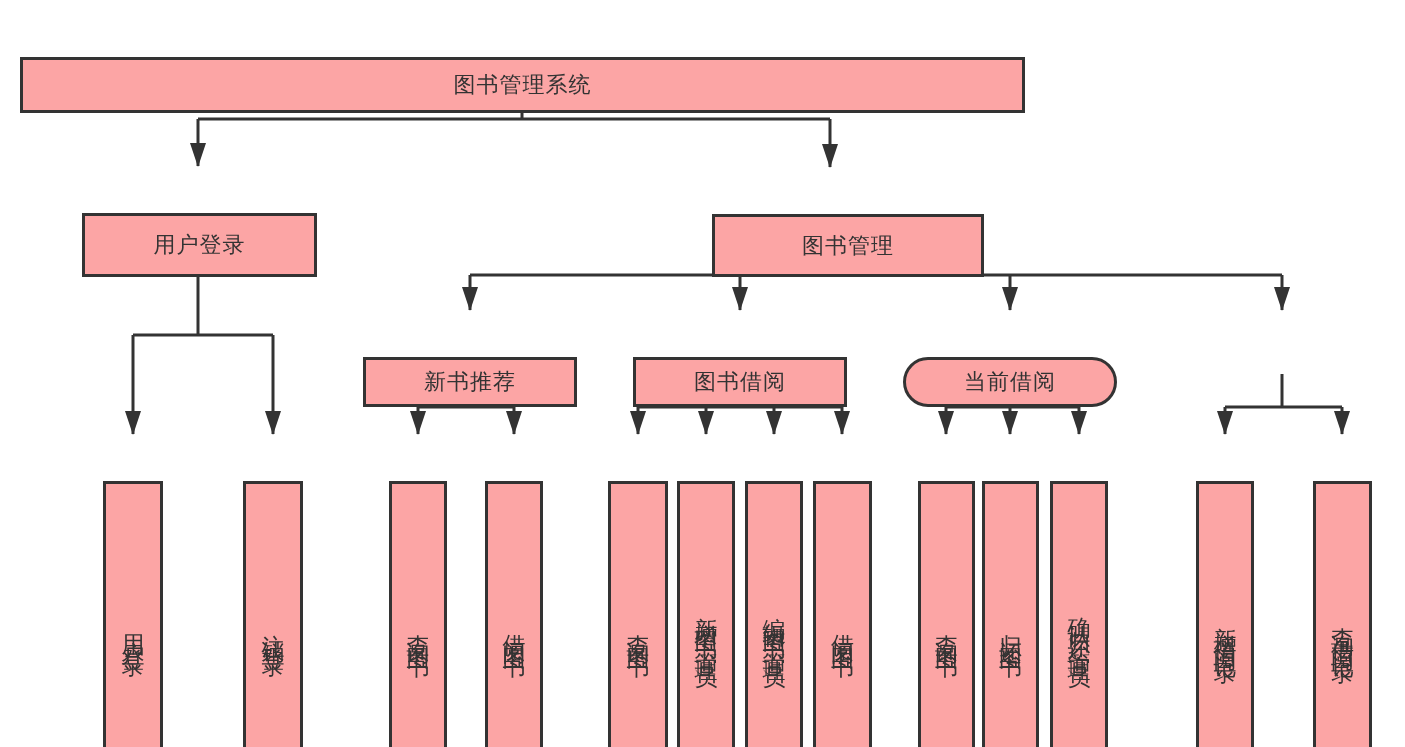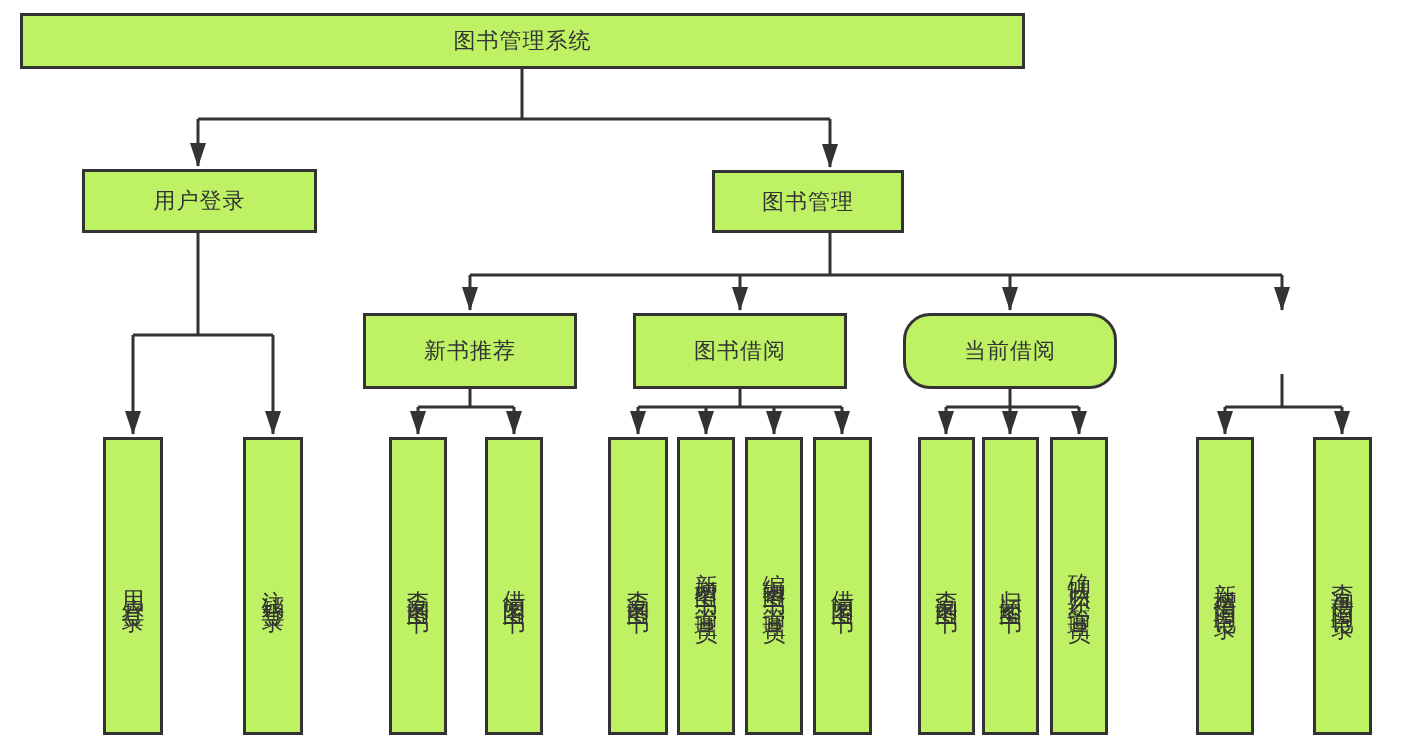--- a/index.html
+++ b/index.html
@@ -8,30 +8,31 @@
     width:1405px;height:747px;
     background:#fff;
     font-family:"Liberation Sans","DejaVu Sans",sans-serif;
     overflow:hidden;
   }
   .wires{position:absolute;left:0;top:0;z-index:1;}
   .node{
     position:absolute;
     box-sizing:border-box;
     border:3px solid #333;
-    background:#bef264;
+    background:#fca5a5;
     color:#333;
     display:flex;align-items:center;justify-content:center;
     z-index:2;
+    margin-top:44px;
   }
   .h-node{font-size:22px;letter-spacing:1px;}
   .root{left:20px;top:13px;width:1005px;height:56px;}
   .n-user-login{left:82px;top:169px;width:235px;height:64px;}
-  .n-book-mgmt{left:712px;top:170px;width:192px;height:63px;}
-  .sec{top:313px;width:214px;height:76px;}
+  .n-book-mgmt{left:712px;top:170px;width:272px;height:63px;}
+  .sec{top:313px;width:214px;height:50px;}
   .sec-0{left:363px;}
   .sec-1{left:633px;}
   .sec-2{left:903px;border-radius:27px;}
   .sec-3{left:1172px;width:220px;}
   .leaf{top:437px;height:298px;width:60px;}
   .leaf span{
     writing-mode:vertical-rl;
     text-orientation:mixed;
     font-size:23px;
     letter-spacing:7px;

